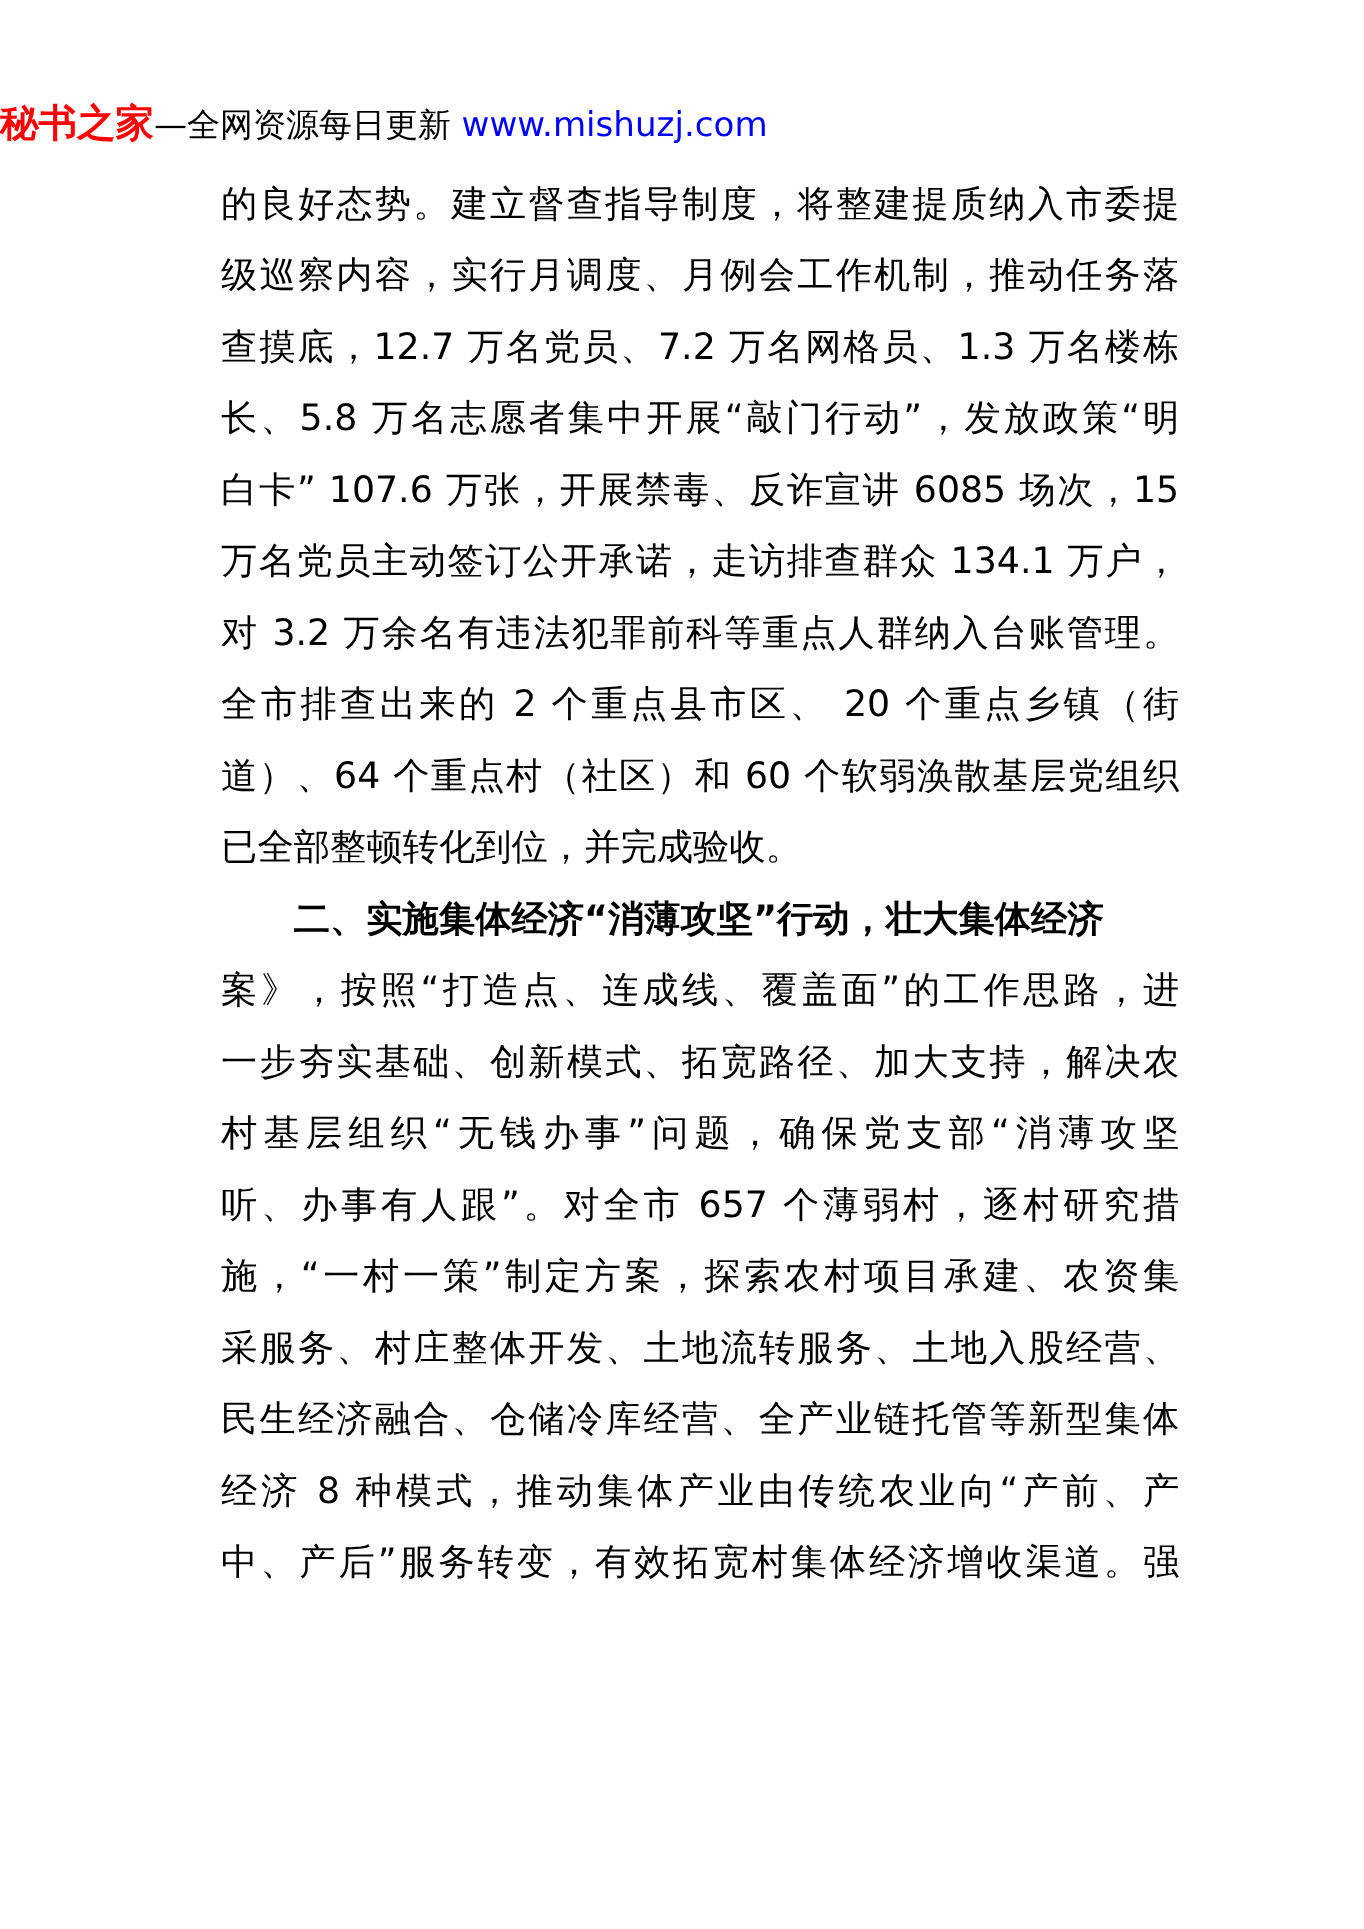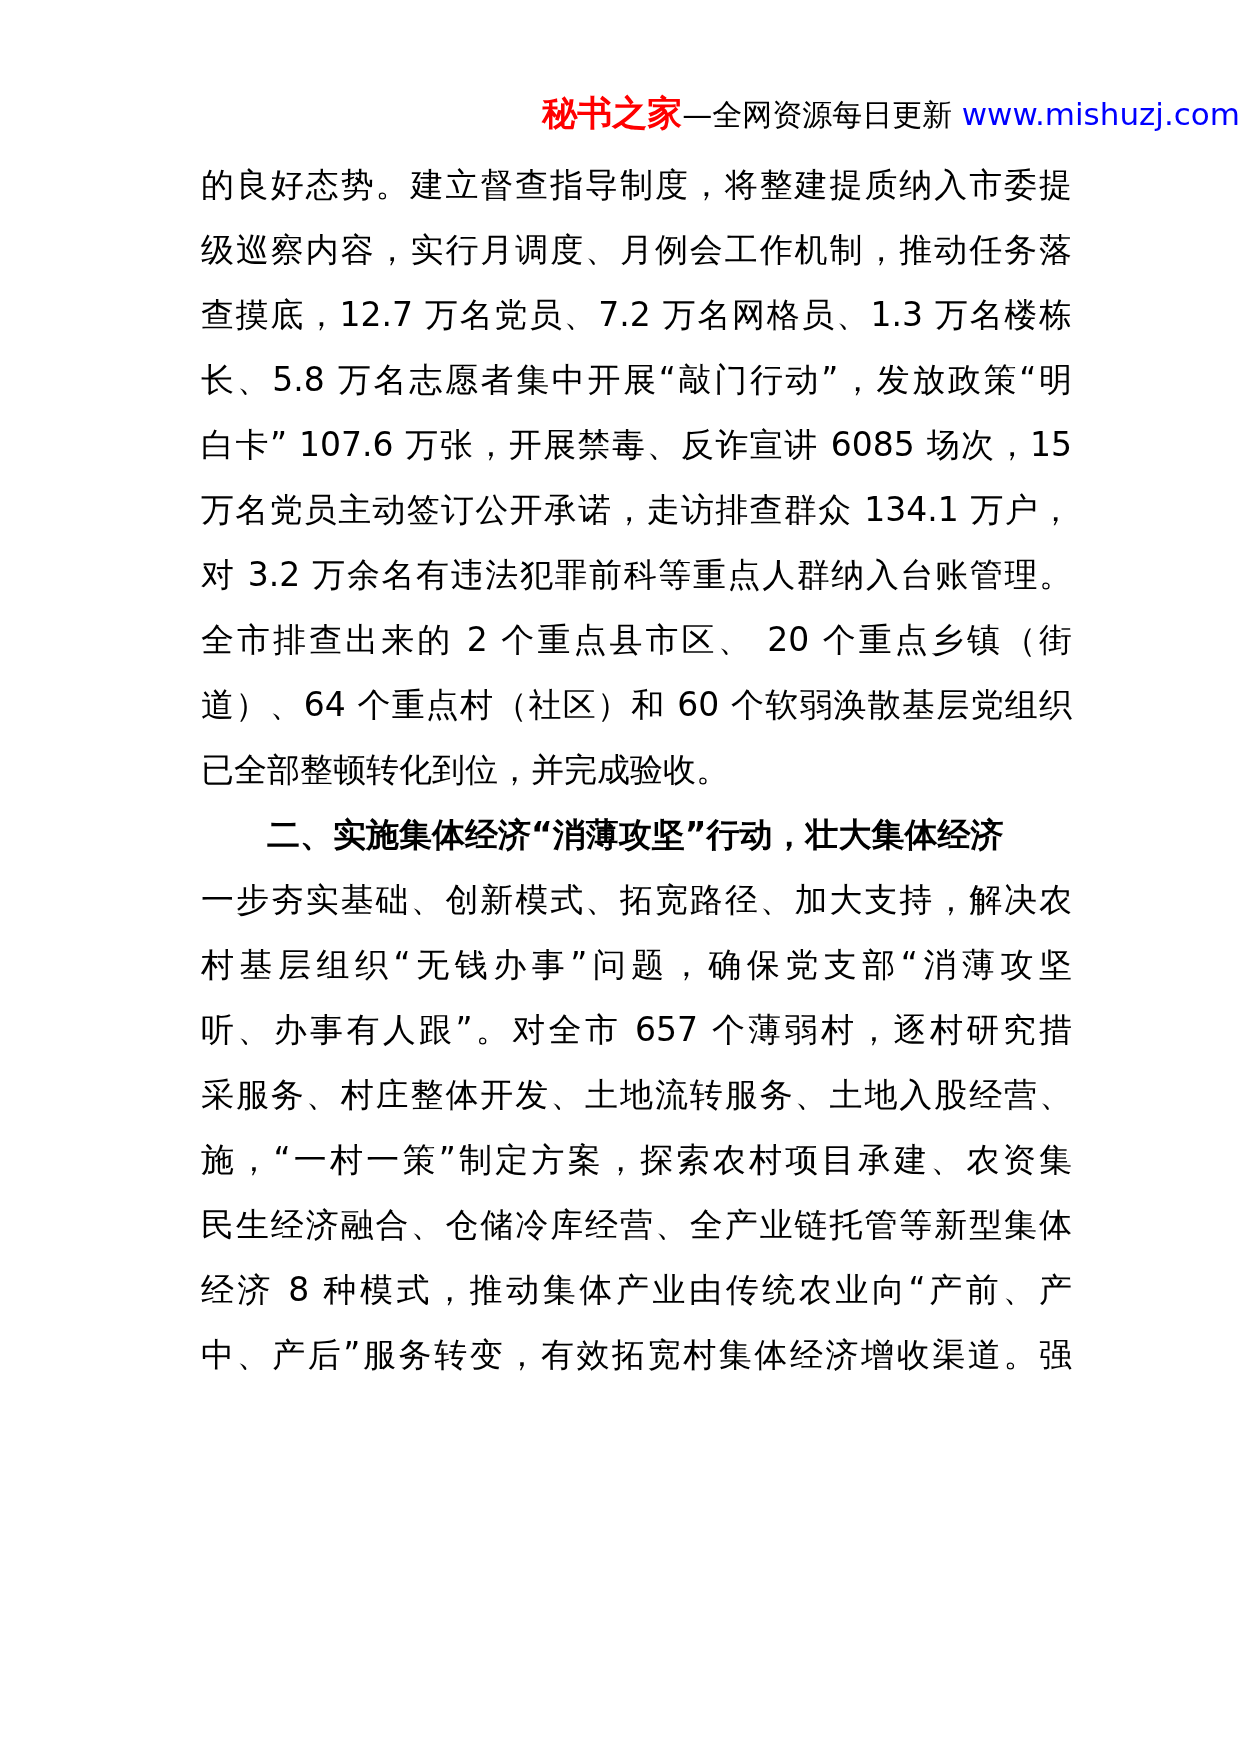--- a/index.html
+++ b/index.html
@@ -11,21 +11,21 @@
     background: #ffffff;
     overflow: hidden;
     font-family: "DejaVu Sans", "Liberation Sans", sans-serif;
     color: #000000;
   }
   .header {
     position: absolute;
     top: 90px;
     left: 0;
     width: 100%;
-    text-align: right;
+    text-align: left;
     white-space: nowrap;
     font-size: 30px;
     line-height: 46px;
   }
   .brand {
     color: #ff0000;
     font-weight: bold;
     font-size: 35px;
   }
   .tagline {
@@ -80,23 +80,24 @@
     <div class="line">级巡察内容，实行月调度、月例会工作机制，推动任务落</div>
     <div class="line">查摸底，12.7 万名党员、7.2 万名网格员、1.3 万名楼栋</div>
     <div class="line">长、5.8 万名志愿者集中开展“敲门行动”，发放政策“明</div>
     <div class="line">白卡” 107.6 万张，开展禁毒、反诈宣讲 6085 场次，15</div>
     <div class="line">万名党员主动签订公开承诺，走访排查群众 134.1 万户，</div>
     <div class="line">对 3.2 万余名有违法犯罪前科等重点人群纳入台账管理。</div>
     <div class="line">全市排查出来的 2 个重点县市区、 20 个重点乡镇（街</div>
     <div class="line">道）、64 个重点村（社区）和 60 个软弱涣散基层党组织</div>
     <div class="line pe">已全部整顿转化到位，并完成验收。</div>
     <div class="line hd">二、实施集体经济“消薄攻坚”行动，壮大集体经济</div>
+    <div class="line">案》，按照“打造点、连成线、覆盖面”的工作思路，进</div>
     <div class="line">一步夯实基础、创新模式、拓宽路径、加大支持，解决农</div>
     <div class="line">村基层组织“无钱办事”问题，确保党支部“消薄攻坚</div>
     <div class="line">听、办事有人跟”。对全市 657 个薄弱村，逐村研究措</div>
+    <div class="line">施，“一村一策”制定方案，探索农村项目承建、农资集</div>
     <div class="line">采服务、村庄整体开发、土地流转服务、土地入股经营、</div>
-    <div class="line">施，“一村一策”制定方案，探索农村项目承建、农资集</div>
     <div class="line">民生经济融合、仓储冷库经营、全产业链托管等新型集体</div>
     <div class="line">经济 8 种模式，推动集体产业由传统农业向“产前、产</div>
     <div class="line">中、产后”服务转变，有效拓宽村集体经济增收渠道。强</div>
   </div>
 
 </div>
 
 </body></html>

